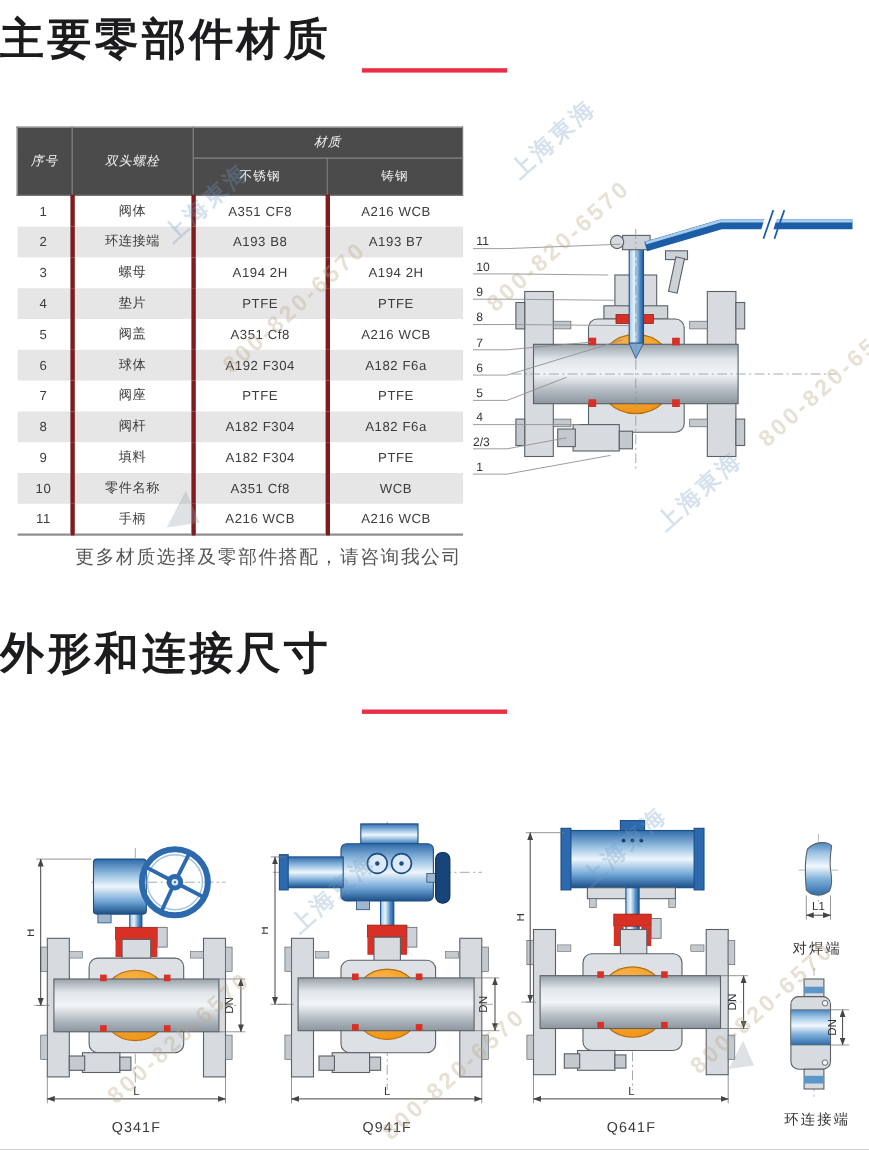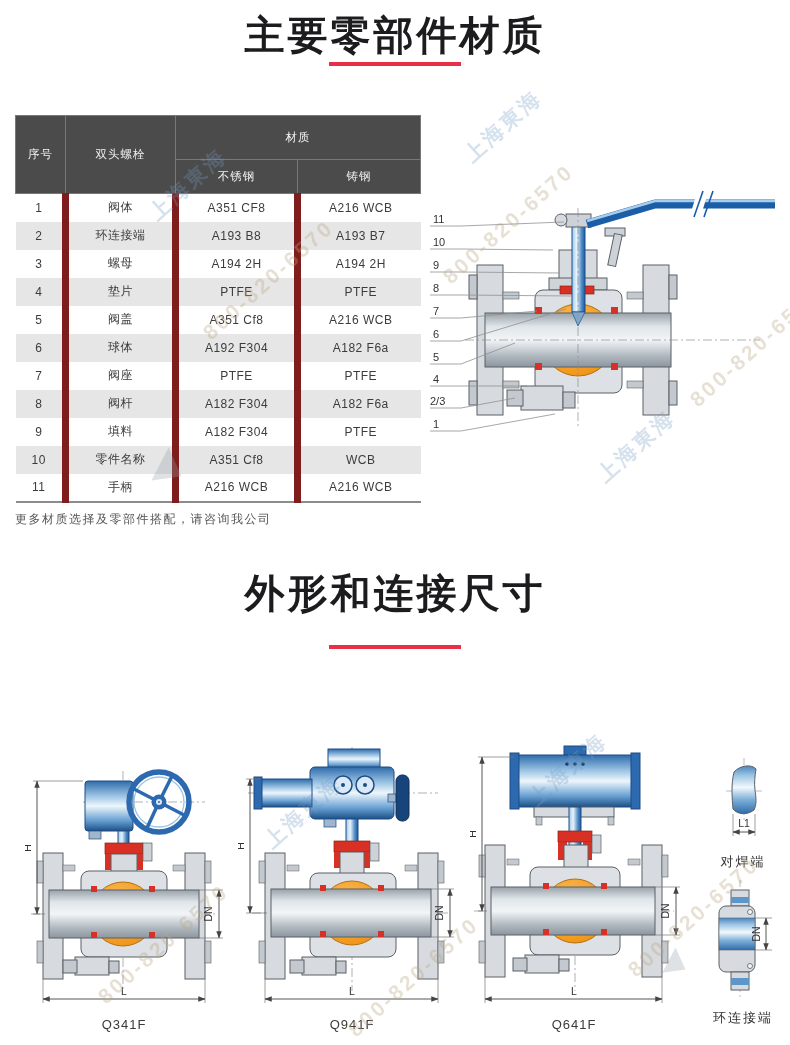--- a/index.html
+++ b/index.html
@@ -6,34 +6,34 @@
   body { background:#888; font-family:"Liberation Sans", sans-serif; }
   .page { position:relative; width:790px; height:1045px; margin:0 auto; background:#ffffff; overflow:hidden; font-family:"Liberation Sans", sans-serif; }
 
   
   .wm { position:absolute; white-space:nowrap; transform:rotate(-42deg); font-size:21px; letter-spacing:3px; pointer-events:none; z-index:3; }
   .wm-brand { color:rgba(116,154,194,0.30); font-weight:bold; }
   .wm-phone { color:rgba(186,166,132,0.35); font-weight:bold; }
   .wm-logo  { color:rgba(150,158,166,0.30); font-size:52px; transform:rotate(-8deg) skewX(-12deg); letter-spacing:0; }
 
   
-  .sec-title { position:absolute; width:100%; text-align:center; font-size:40px; font-weight:bold; color:#1c1c1e; letter-spacing:3px; z-index:2; }
+  .sec-title { position:absolute; width:100%; text-align:left; font-size:40px; font-weight:bold; color:#1c1c1e; letter-spacing:3px; z-index:2; }
   .red-line  { position:absolute; left:50%; transform:translateX(-50%); width:132px; height:4px; background:#e92f45; z-index:2; }
 
   
   .table-wrap { position:absolute; left:15px; top:115px; width:405px; z-index:2; }
   table.mat { width:405px; border-collapse:collapse; table-layout:fixed; }
   table.mat th { background:#4b4b4b; color:#f2f2f2; font-weight:normal; font-size:11.5px; letter-spacing:1px; border:1px solid #787878; text-align:center; }
-  table.mat thead tr:first-child th { height:44px; }
+  table.mat thead tr:first-child th { height:28px;font-style:italic; }
   table.mat thead tr:last-child  th { height:34px; }
-  table.mat td { height:28px; font-size:12px; color:#3c3c3c; text-align:center; border-left:7px solid #7f1d1d; letter-spacing:0.5px; }
+  table.mat td { height:28px; font-size:12px; color:#3c3c3c; text-align:center; border-left:4px solid #7f1d1d; letter-spacing:0.5px; }
   table.mat td:first-child { border-left:none; }
   table.mat tr.alt td { background:#e6e6e6; }
   table.mat tbody { border-bottom:2px solid #8c8c8c; }
-  .note { margin-top:8px; font-size:12px; color:#555; letter-spacing:1.5px; }
+  .note { margin-top:8px; text-align:right; font-size:17px; color:#555; letter-spacing:1.5px; }
 
   
   .dwg { position:absolute; z-index:2; }
   svg text { font-family:"Liberation Sans", sans-serif; }
   .callout-num { font-size:11px; fill:#333; }
   .dim-label { font-size:10.5px; fill:#333; }
   .model-label { font-size:13px; fill:#3a3a3a; letter-spacing:1px; }
   .end-label { font-size:13px; fill:#333; letter-spacing:2px; }
 </style>
 </head>

